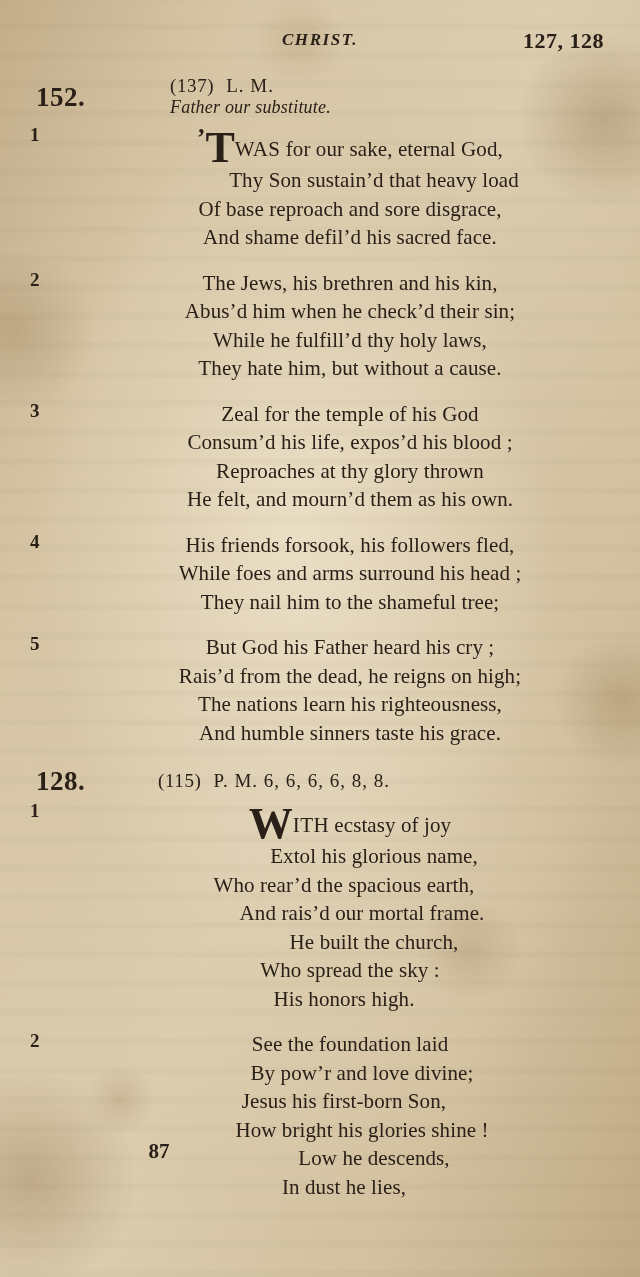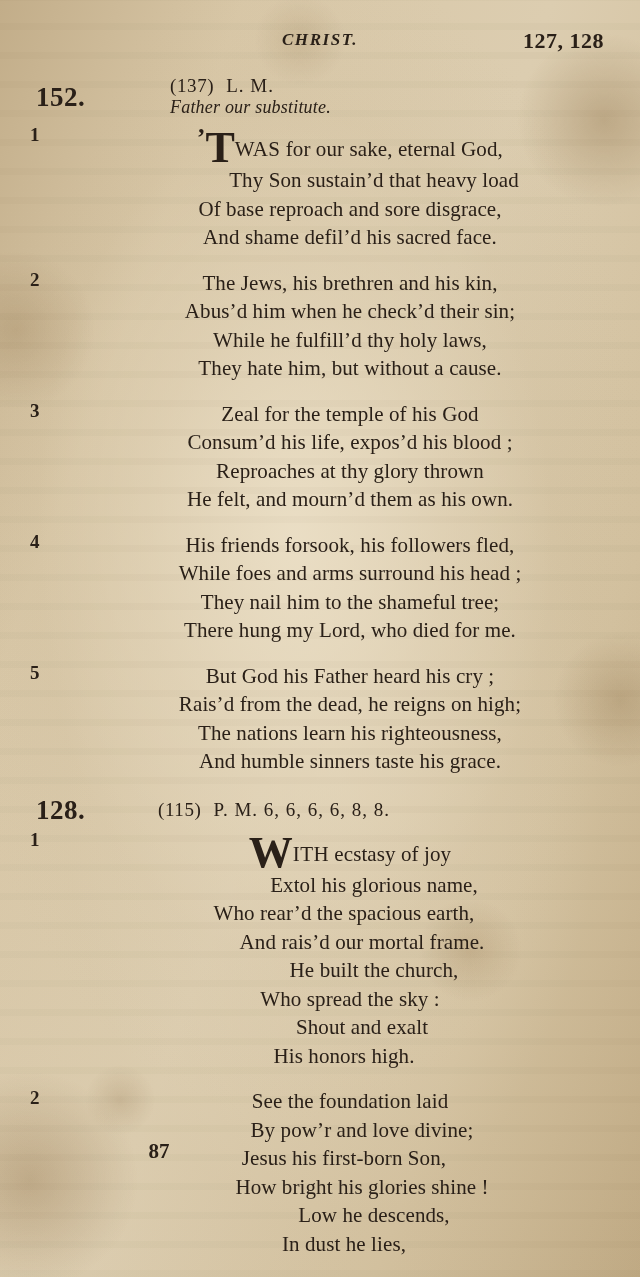--- a/index.html
+++ b/index.html
@@ -228,21 +228,20 @@
       <div class="line i0">Consum’d his life, expos’d his blood ;</div>
       <div class="line i0">Reproaches at thy glory thrown</div>
       <div class="line i0">He felt, and mourn’d them as his own.</div>
     </div>
 
     <div class="stanza ink">
       <span class="vnum">4</span>
       <div class="line i0">His friends forsook, his followers fled,</div>
       <div class="line i0">While foes and arms surround his head ;</div>
       <div class="line i0">They nail him to the shameful tree;</div>
-      <div class="line i0">There hung my Lord, who died for me.</div>
     </div>
 
     <div class="stanza ink">
       <span class="vnum">5</span>
       <div class="line i0">But God his Father heard his cry ;</div>
       <div class="line i0">Rais’d from the dead, he reigns on high;</div>
       <div class="line i0">The nations learn his righteousness,</div>
       <div class="line i0">And humble sinners taste his grace.</div>
     </div>
 
@@ -254,21 +253,20 @@
     </div>
 
     <div class="stanza ink">
       <span class="vnum">1</span>
       <div class="line i0 dropline"><span class="dropcap-wrap"><span class="apos"></span><span class="dropcap">W</span></span><span class="smallcaps">ITH</span><span class="rest"> ecstasy of joy</span></div>
       <div class="line i2">Extol his glorious name,</div>
       <div class="line ineg">Who rear’d the spacious earth,</div>
       <div class="line i1">And rais’d our mortal frame.</div>
       <div class="line i2">He built the church,</div>
       <div class="line i0">Who spread the sky :</div>
-      <div class="line i1">Shout and exalt</div>
       <div class="line ineg">His honors high.</div>
     </div>
 
     <div class="stanza ink">
       <span class="vnum">2</span>
       <div class="line i0">See the foundation laid</div>
       <div class="line i1">By pow’r and love divine;</div>
       <div class="line ineg">Jesus his first-born Son,</div>
       <div class="line i1">How bright his glories shine !</div>
       <div class="line i2">Low he descends,</div>

